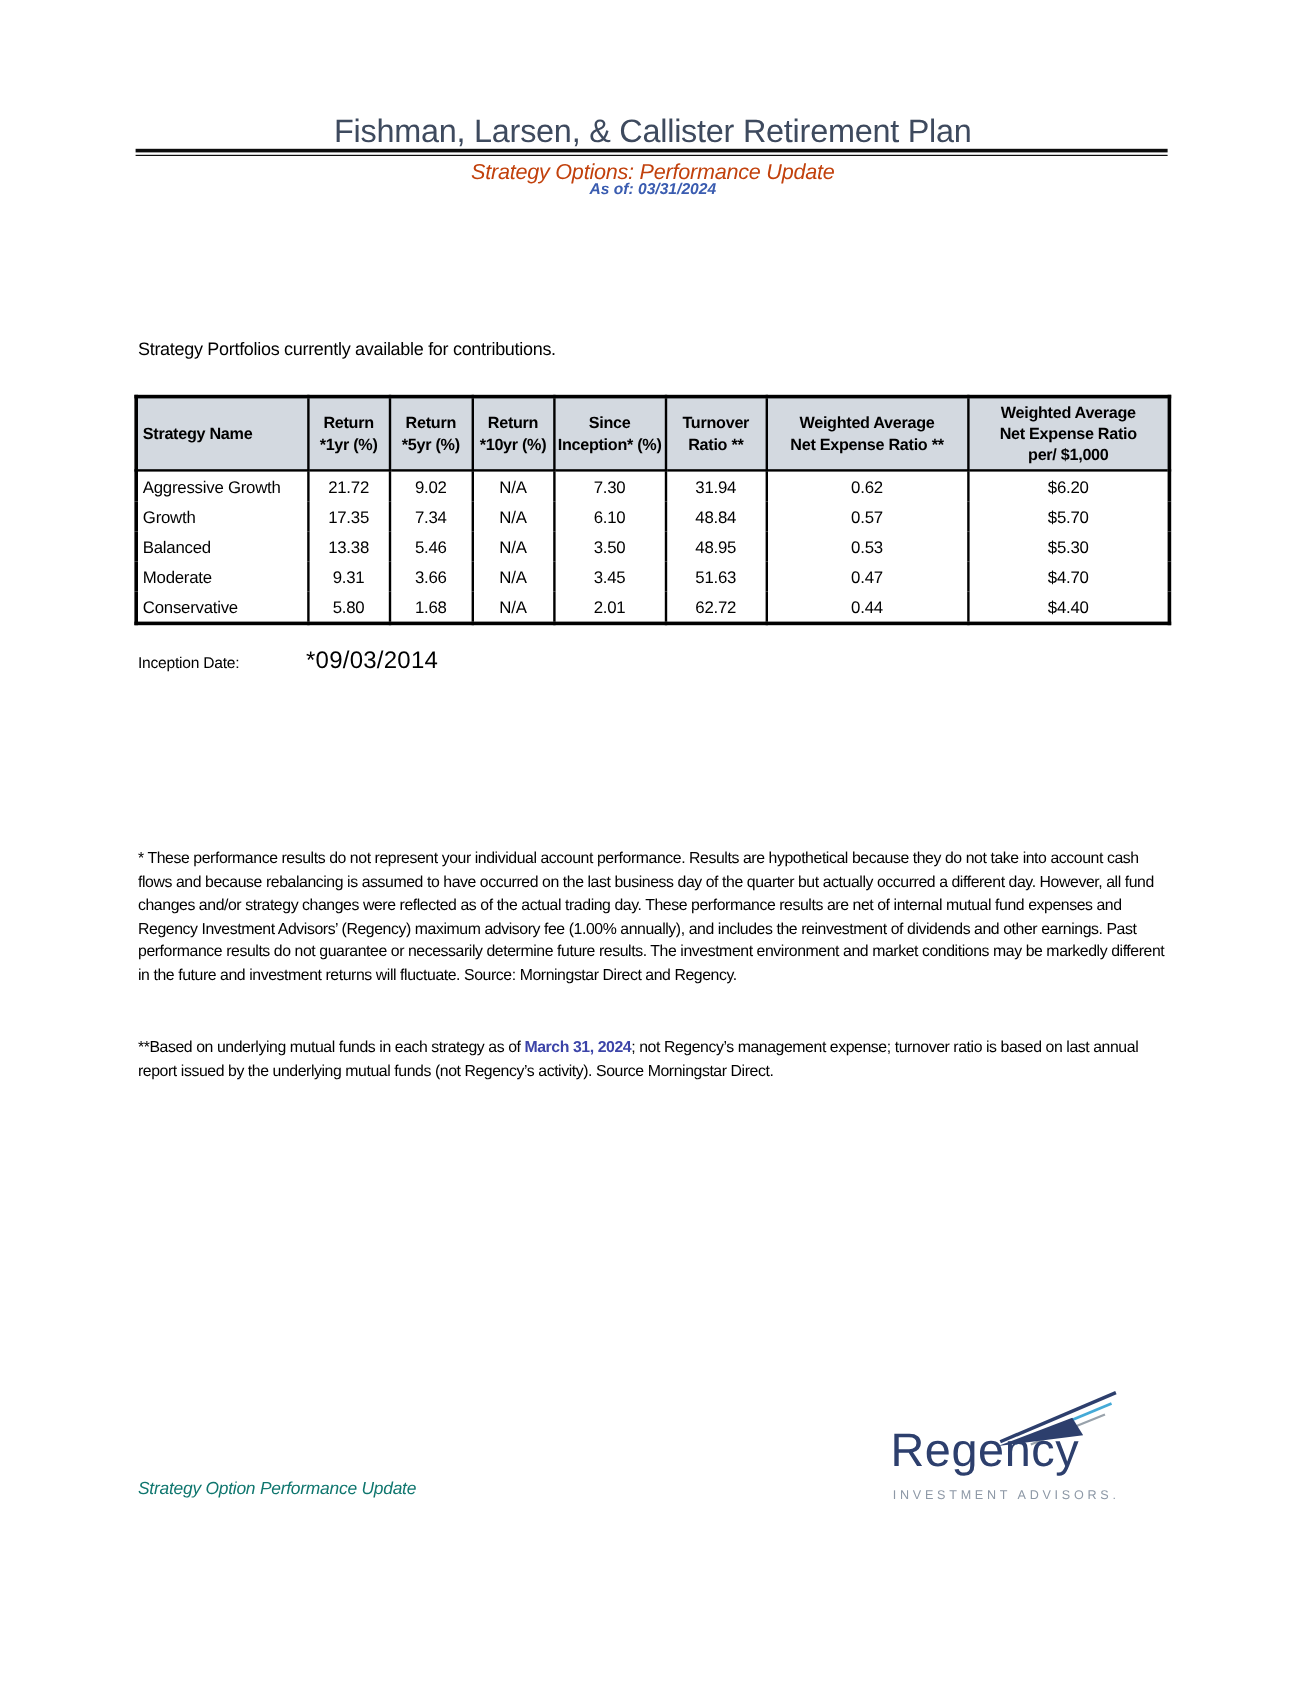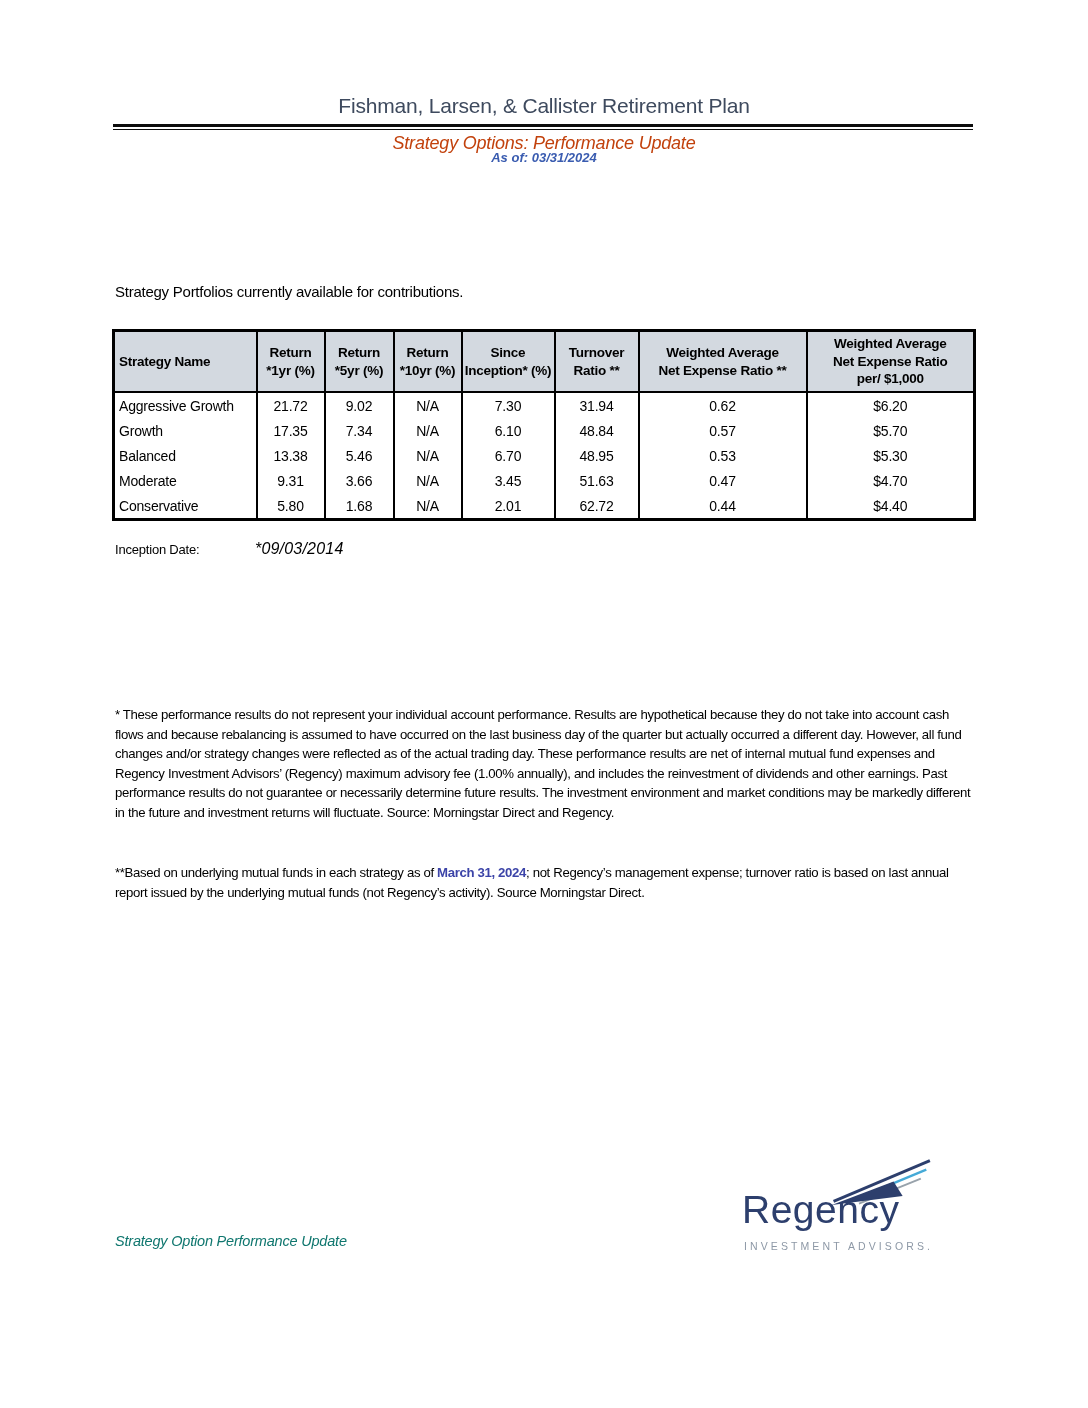--- a/index.html
+++ b/index.html
@@ -8,21 +8,21 @@
     width:1088px;height:1408px;
     background:#ffffff;
     font-family:"Liberation Sans", sans-serif;
     color:#000;
     overflow:hidden;
   }
   
   .doc-title{
     position:absolute;top:94px;left:0;right:0;margin:0;
     text-align:center;
-    font-size:21px;font-weight:400;letter-spacing:-0.2px;
+    font-size:27px;font-weight:400;letter-spacing:-0.2px;
     color:#3e4a5e;
   }
   .title-rule{position:absolute;top:124px;left:113px;width:860px;}
   .title-rule .thick{height:3px;background:#0d0d0d;}
   .title-rule .thin{height:1.5px;background:#0d0d0d;margin-top:1.5px;}
   .doc-subtitle{
     position:absolute;top:133px;left:0;right:0;margin:0;
     text-align:center;
     font-size:18px;font-style:italic;font-weight:400;letter-spacing:-0.2px;
     color:#c2410c;
@@ -58,21 +58,21 @@
   table.perf td{
     border-left:2px solid #000;border-right:2px solid #000;
     font-size:14px;letter-spacing:-0.2px;
     text-align:center;vertical-align:middle;
     height:25px;padding:0;
   }
   table.perf td.name-col{text-align:left;padding-left:4px;}
   
   .inception{position:absolute;top:540px;left:115px;font-size:13px;letter-spacing:-0.2px;}
   .inception .label{display:inline-block;width:140px;}
-  .inception .value{font-size:16px;letter-spacing:0.2px;font-style:italic;}
+  .inception .value{font-size:20px;letter-spacing:0.2px;}
   
   .footnote{
     position:absolute;left:115px;width:864px;margin:0;
     font-size:13.2px;line-height:19.6px;letter-spacing:-0.35px;
   }
   .footnote.first{top:705px;}
   .footnote.second{top:863px;}
   .footnote .date-blue{color:#3c44a8;font-weight:700;}
   
   .logo{position:absolute;top:1156px;left:742px;width:200px;height:104px;}
@@ -162,21 +162,21 @@
         <td>6.10</td>
         <td>48.84</td>
         <td>0.57</td>
         <td>$5.70</td>
       </tr>
       <tr>
         <td class="name-col">Balanced</td>
         <td>13.38</td>
         <td>5.46</td>
         <td>N/A</td>
-        <td>6.70</td>
+        <td>3.50</td>
         <td>48.95</td>
         <td>0.53</td>
         <td>$5.30</td>
       </tr>
       <tr>
         <td class="name-col">Moderate</td>
         <td>9.31</td>
         <td>3.66</td>
         <td>N/A</td>
         <td>3.45</td>

